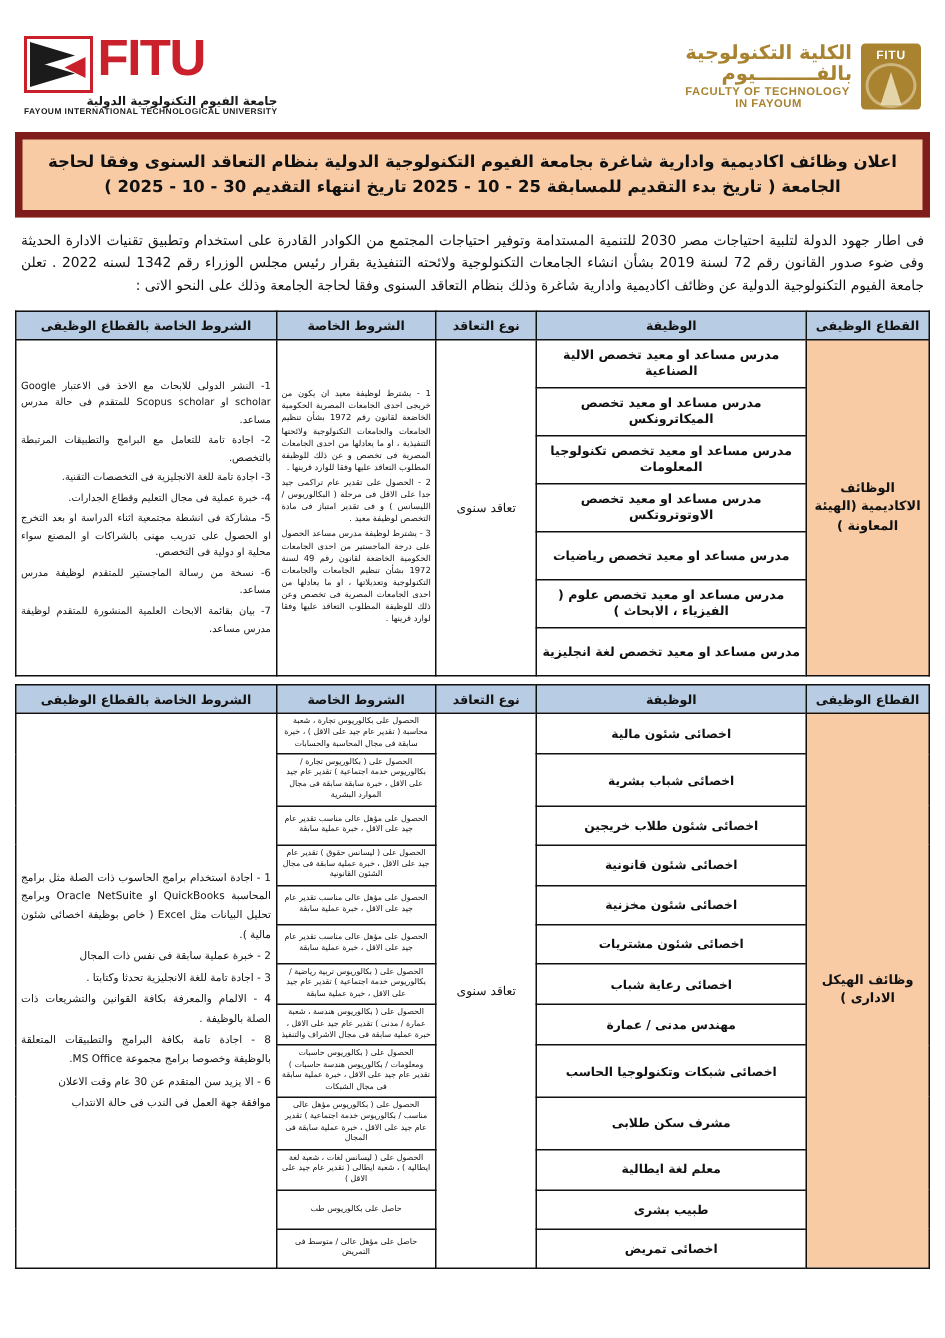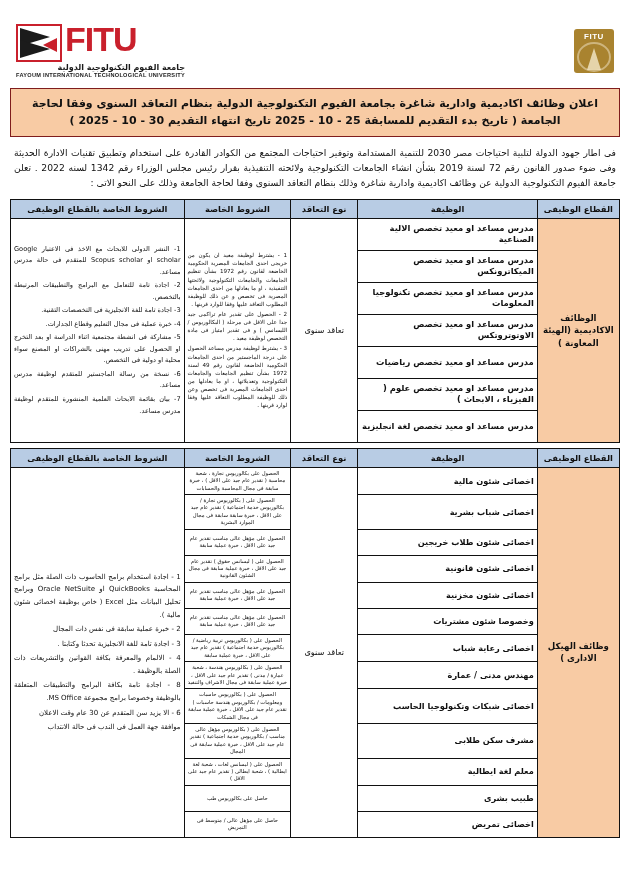--- a/index.html
+++ b/index.html
@@ -170,21 +170,21 @@
     text-align: center;
     direction: ltr;
     letter-spacing: .3px;
     font-family: "Liberation Sans", sans-serif;
   }
   .logo-right-block { display: flex; flex-direction: column; }
 
   
   .title-banner {
     background: #f8cba4;
-    border: 1px solid #7f1d1d;
+    border: 5px solid #7f1d1d;
     padding: 6px 10px 7px 10px;
     text-align: center;
     font-size: 11px;
     font-weight: bold;
     line-height: 1.55;
     color: #111;
   }
 
   
   .intro {
@@ -223,20 +223,21 @@
   .c-sect-cond { width: 28.5%; }
 
   td.sector-cell {
     background: #f8cba4;
     text-align: center;
     font-size: 8.6px;
     font-weight: bold;
     line-height: 1.45;
   }
   td.job-cell {
+    text-align: center;
     font-size: 8.4px;
     font-weight: bold;
     line-height: 1.3;
   }
   td.type-cell {
     text-align: center;
     font-size: 8.2px;
   }
   td.cond-cell {
     font-size: 5.6px;
@@ -263,20 +264,26 @@
 
 <div class="page">
 
   <div class="header">
 
     <div class="logo-left">
       <div class="crest">
         <div class="crest-txt">FITU</div>
         <div class="ring"></div>
         <div class="bolt"></div>
+      </div>
+      <div class="logo-left-text">
+        <div class="ll-ar1">الكلية التكنولوجية</div>
+        <div class="ll-ar2">بالفـــــــــيوم</div>
+        <div class="ll-en1">FACULTY OF TECHNOLOGY</div>
+        <div class="ll-en2">IN FAYOUM</div>
       </div>
     </div>
 
     <div class="logo-right">
       <div class="logo-right-block">
         <div class="fitu-mark">
           <div class="fitu-flag">
             <span class="tri-a"></span>
             <span class="tri-b"></span>
             <span class="tri-c"></span>
@@ -395,21 +402,21 @@
       </tr>
       <tr>
         <td class="job-cell">اخصائى شئون قانونية</td>
         <td class="cond-cell">الحصول على ( ليسانس حقوق ) تقدير عام جيد على الاقل ، خبرة عملية سابقة فى مجال الشئون القانونية</td>
       </tr>
       <tr>
         <td class="job-cell">اخصائى شئون مخزنية</td>
         <td class="cond-cell">الحصول على مؤهل عالى مناسب تقدير عام جيد على الاقل ، خبرة عملية سابقة</td>
       </tr>
       <tr>
-        <td class="job-cell">وخصوصا شئون مشتريات</td>
+        <td class="job-cell">اخصائى شئون مشتريات</td>
         <td class="cond-cell">الحصول على مؤهل عالى مناسب تقدير عام جيد على الاقل ، خبرة عملية سابقة</td>
       </tr>
       <tr>
         <td class="job-cell">اخصائى رعاية شباب</td>
         <td class="cond-cell">الحصول على ( بكالوريوس تربية رياضية / بكالوريوس خدمة اجتماعية ) تقدير عام جيد على الاقل ، خبرة عملية سابقة</td>
       </tr>
       <tr>
         <td class="job-cell">مهندس مدنى / عمارة</td>
         <td class="cond-cell">الحصول على ( بكالوريوس هندسة ، شعبة عمارة / مدنى ) تقدير عام جيد على الاقل ، خبرة عملية سابقة فى مجال الاشراف والتنفيذ</td>
       </tr>

